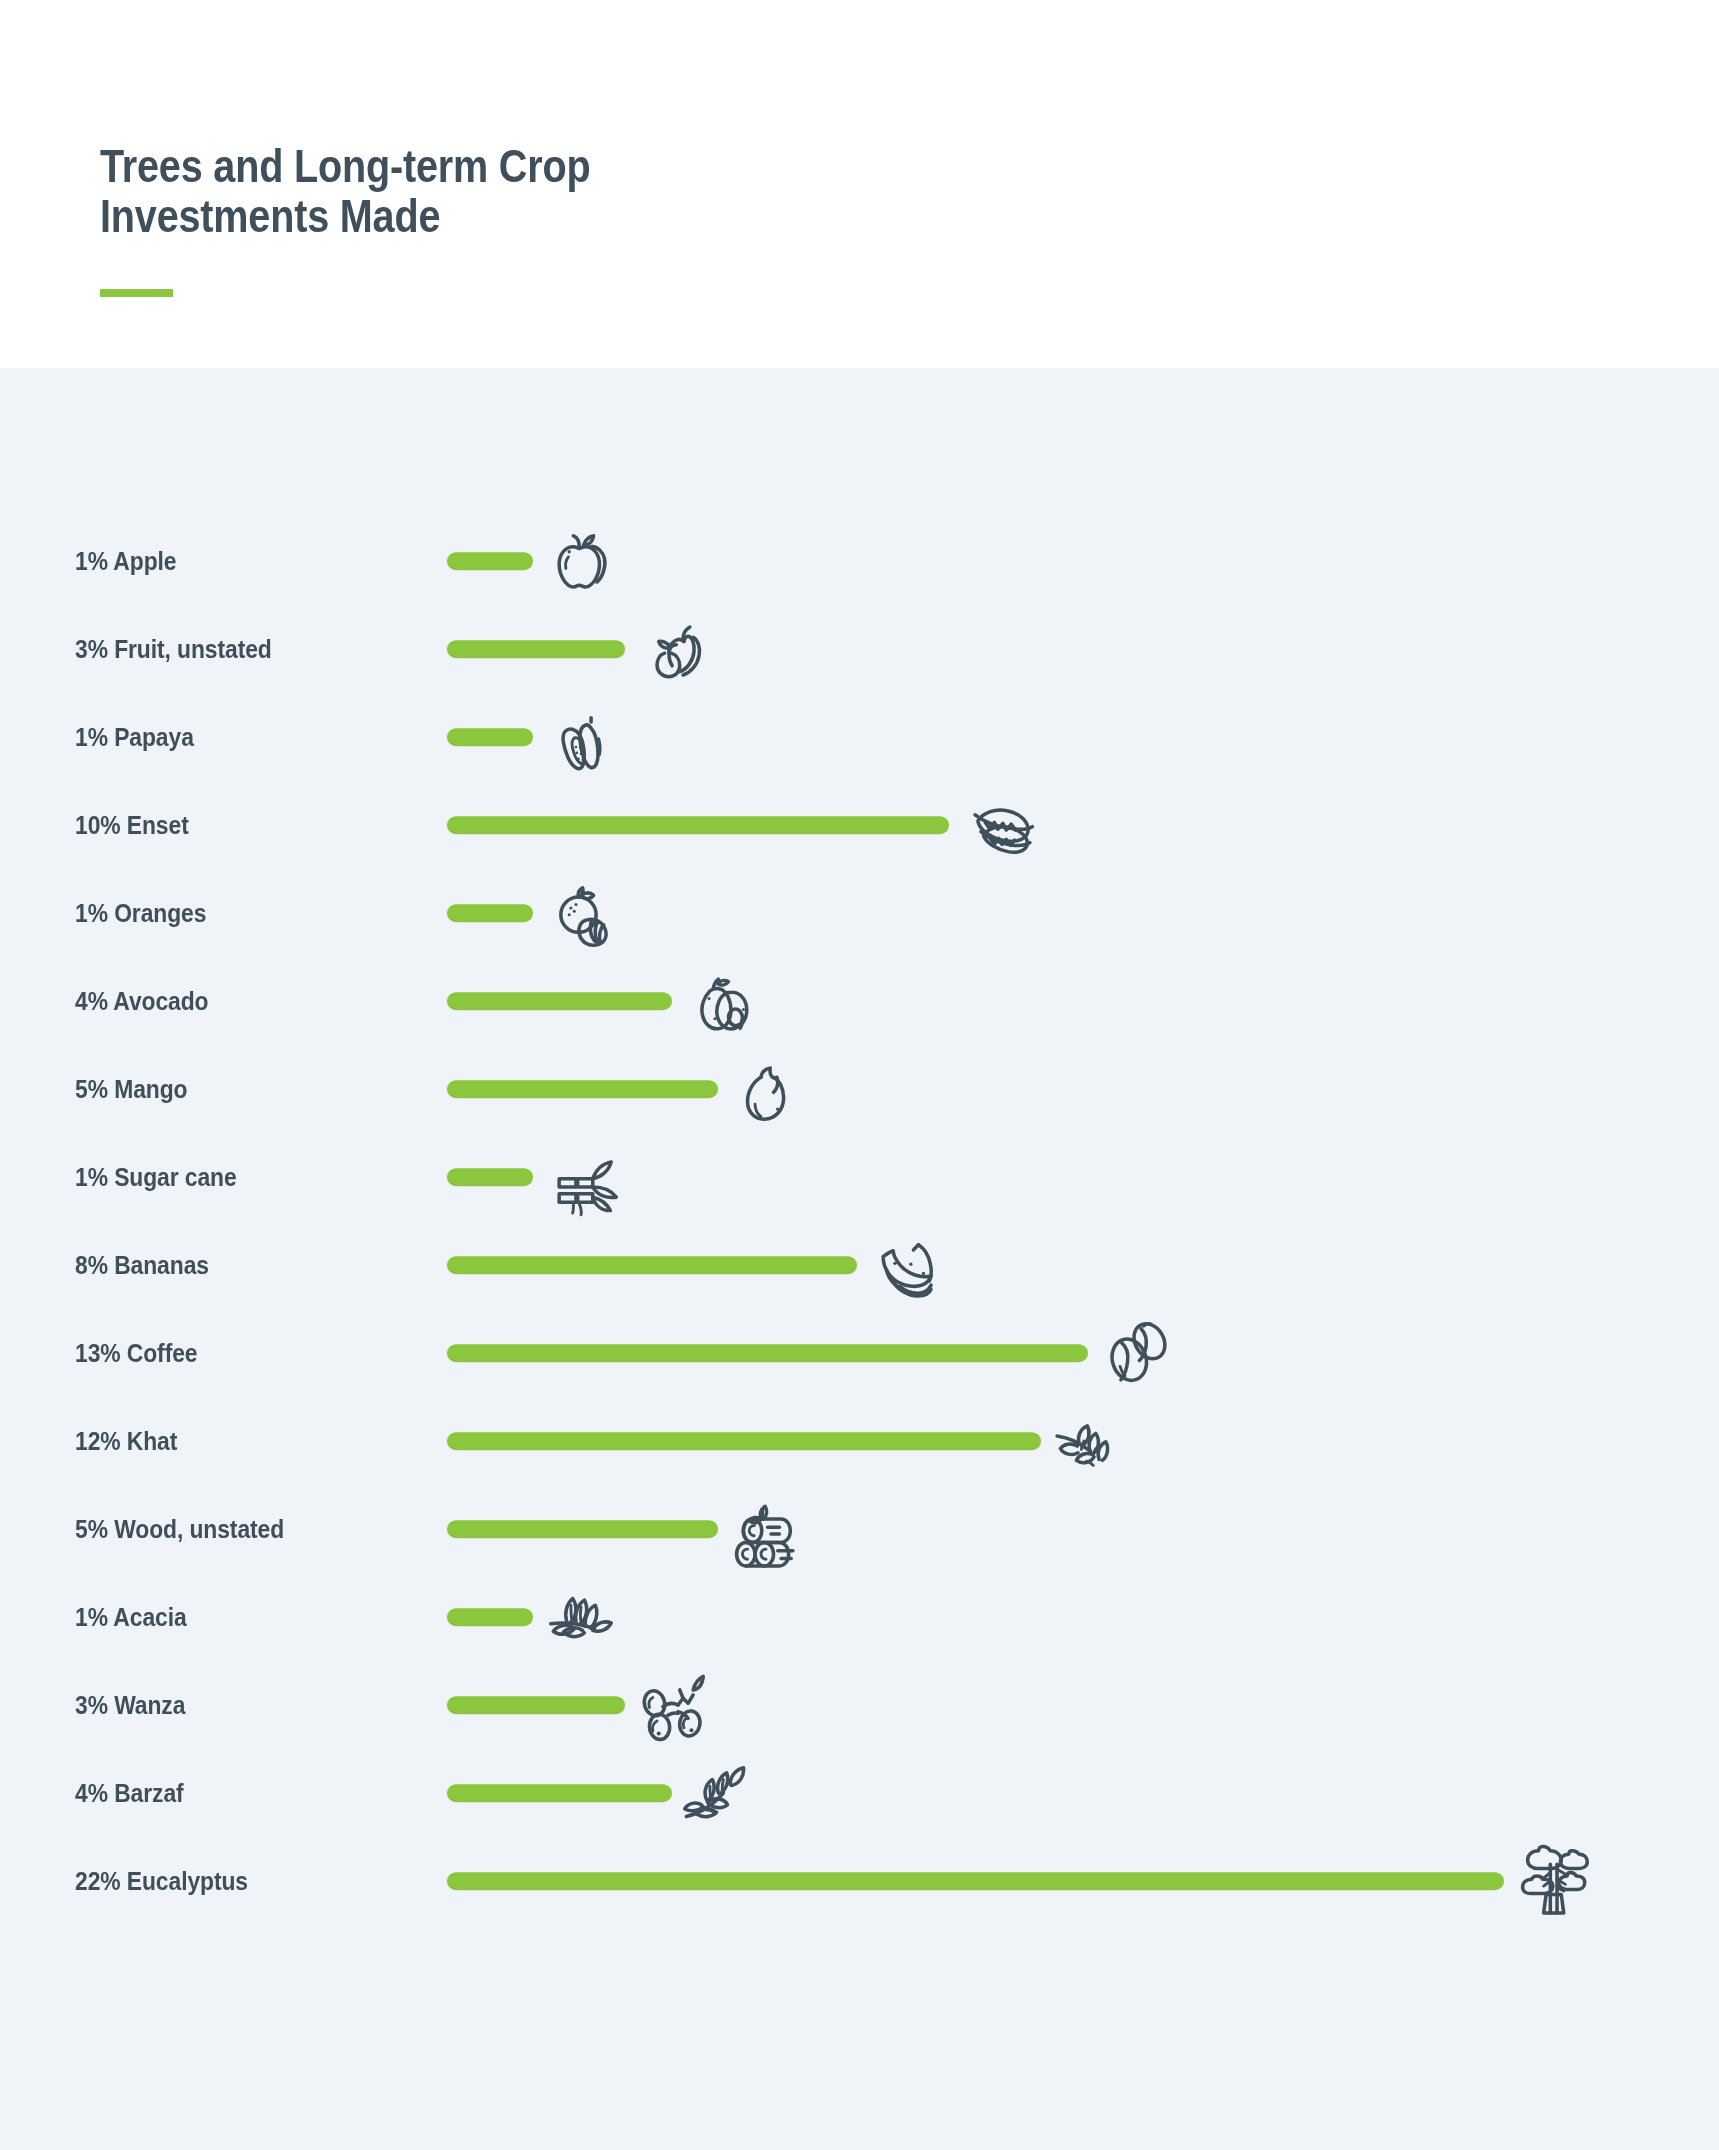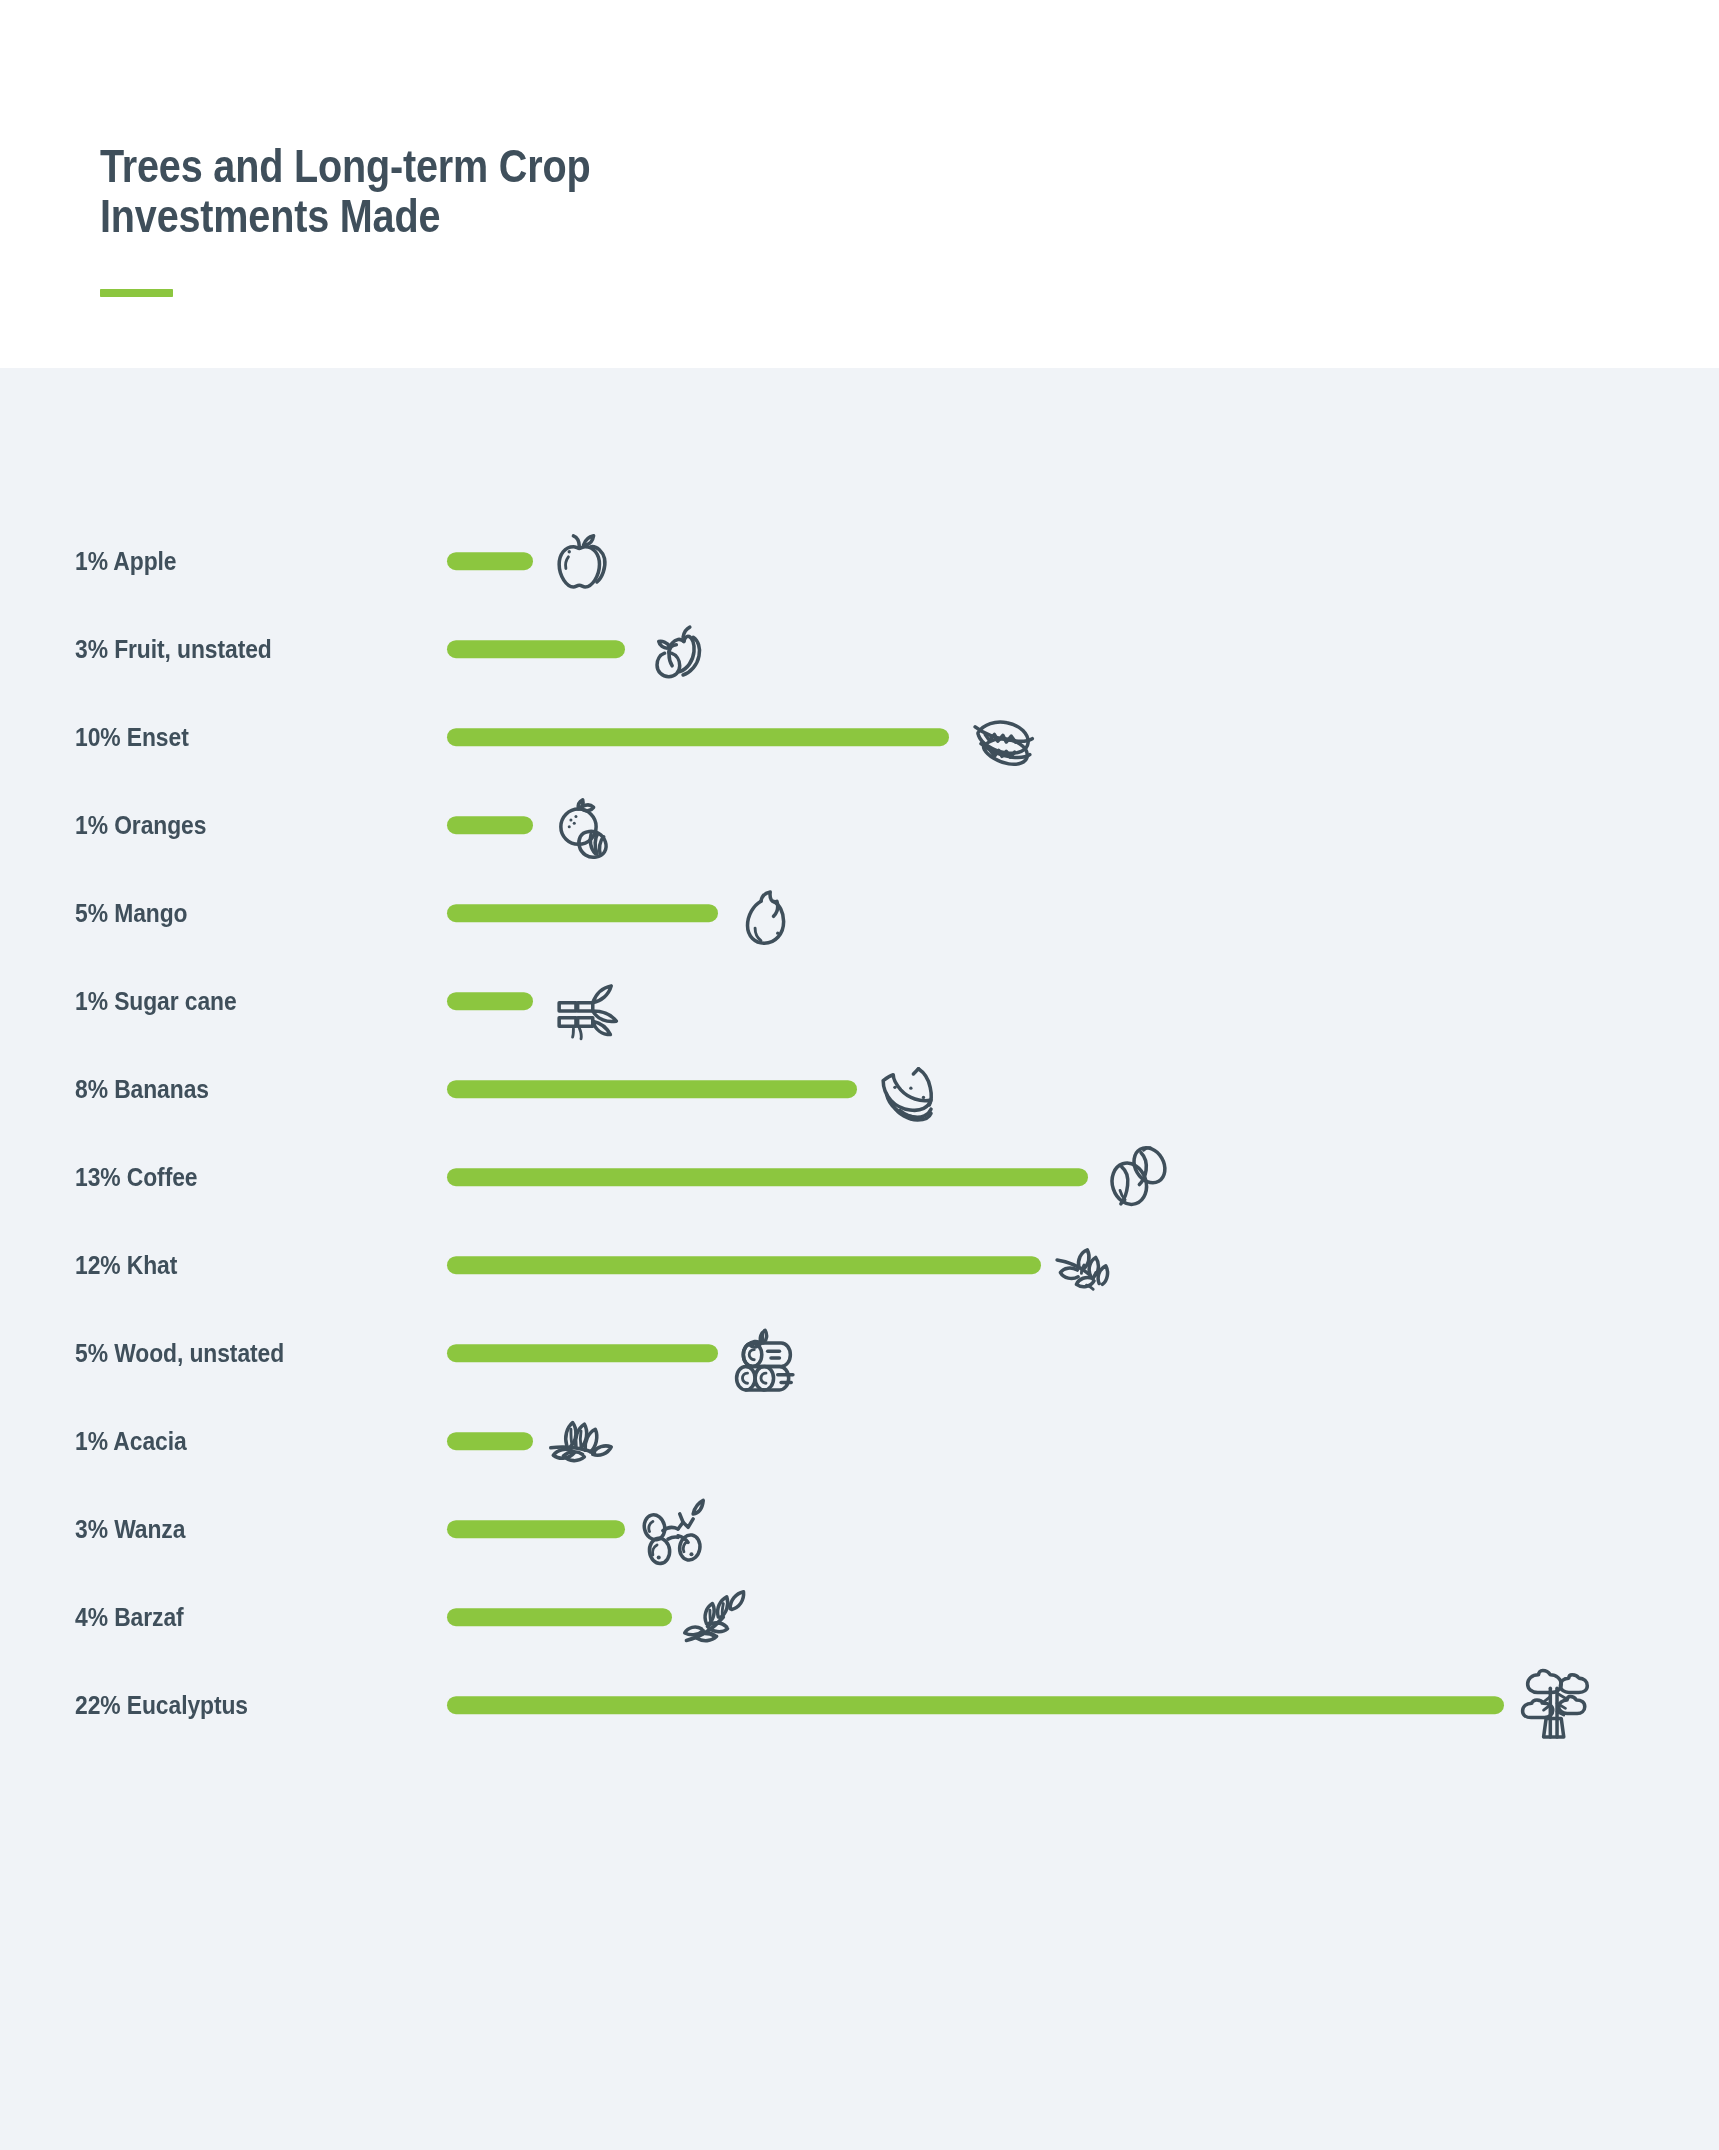--- a/index.html
+++ b/index.html
@@ -161,38 +161,60 @@
           <div class="bar-track">
             <div class="bar" style="width: 178px;"></div>
           </div>
           <span class="row-icon" style="left: 631px;">
             <svg viewBox="0 0 100 100">
               <use href="#ic-pear-chili-fruit-icon"></use>
             </svg>
           </span>
         </div>
         <div class="row">
+          <div class="row-label">1% Papaya</div>
+          <div class="bar-track">
+            <div class="bar" style="width: 86px;"></div>
+          </div>
+          <span class="row-icon" style="left: 539px;">
+            <svg viewBox="0 0 100 100">
+              <use href="#ic-papaya-icon"></use>
+            </svg>
+          </span>
+        </div>
+        <div class="row">
           <div class="row-label">10% Enset</div>
           <div class="bar-track">
             <div class="bar" style="width: 502px;"></div>
           </div>
           <span class="row-icon" style="left: 955px;">
             <svg viewBox="0 0 100 100">
               <use href="#ic-enset-leaf-icon"></use>
             </svg>
           </span>
         </div>
         <div class="row">
           <div class="row-label">1% Oranges</div>
           <div class="bar-track">
             <div class="bar" style="width: 86px;"></div>
           </div>
           <span class="row-icon" style="left: 539px;">
             <svg viewBox="0 0 100 100">
               <use href="#ic-orange-citrus-icon"></use>
+            </svg>
+          </span>
+        </div>
+        <div class="row">
+          <div class="row-label">4% Avocado</div>
+          <div class="bar-track">
+            <div class="bar" style="width: 225px;"></div>
+          </div>
+          <span class="row-icon" style="left: 678px;">
+            <svg viewBox="0 0 100 100">
+              <use href="#ic-avocado-icon"></use>
             </svg>
           </span>
         </div>
         <div class="row">
           <div class="row-label">5% Mango</div>
           <div class="bar-track">
             <div class="bar" style="width: 271px;"></div>
           </div>
           <span class="row-icon" style="left: 724px;">
             <svg viewBox="0 0 100 100">

